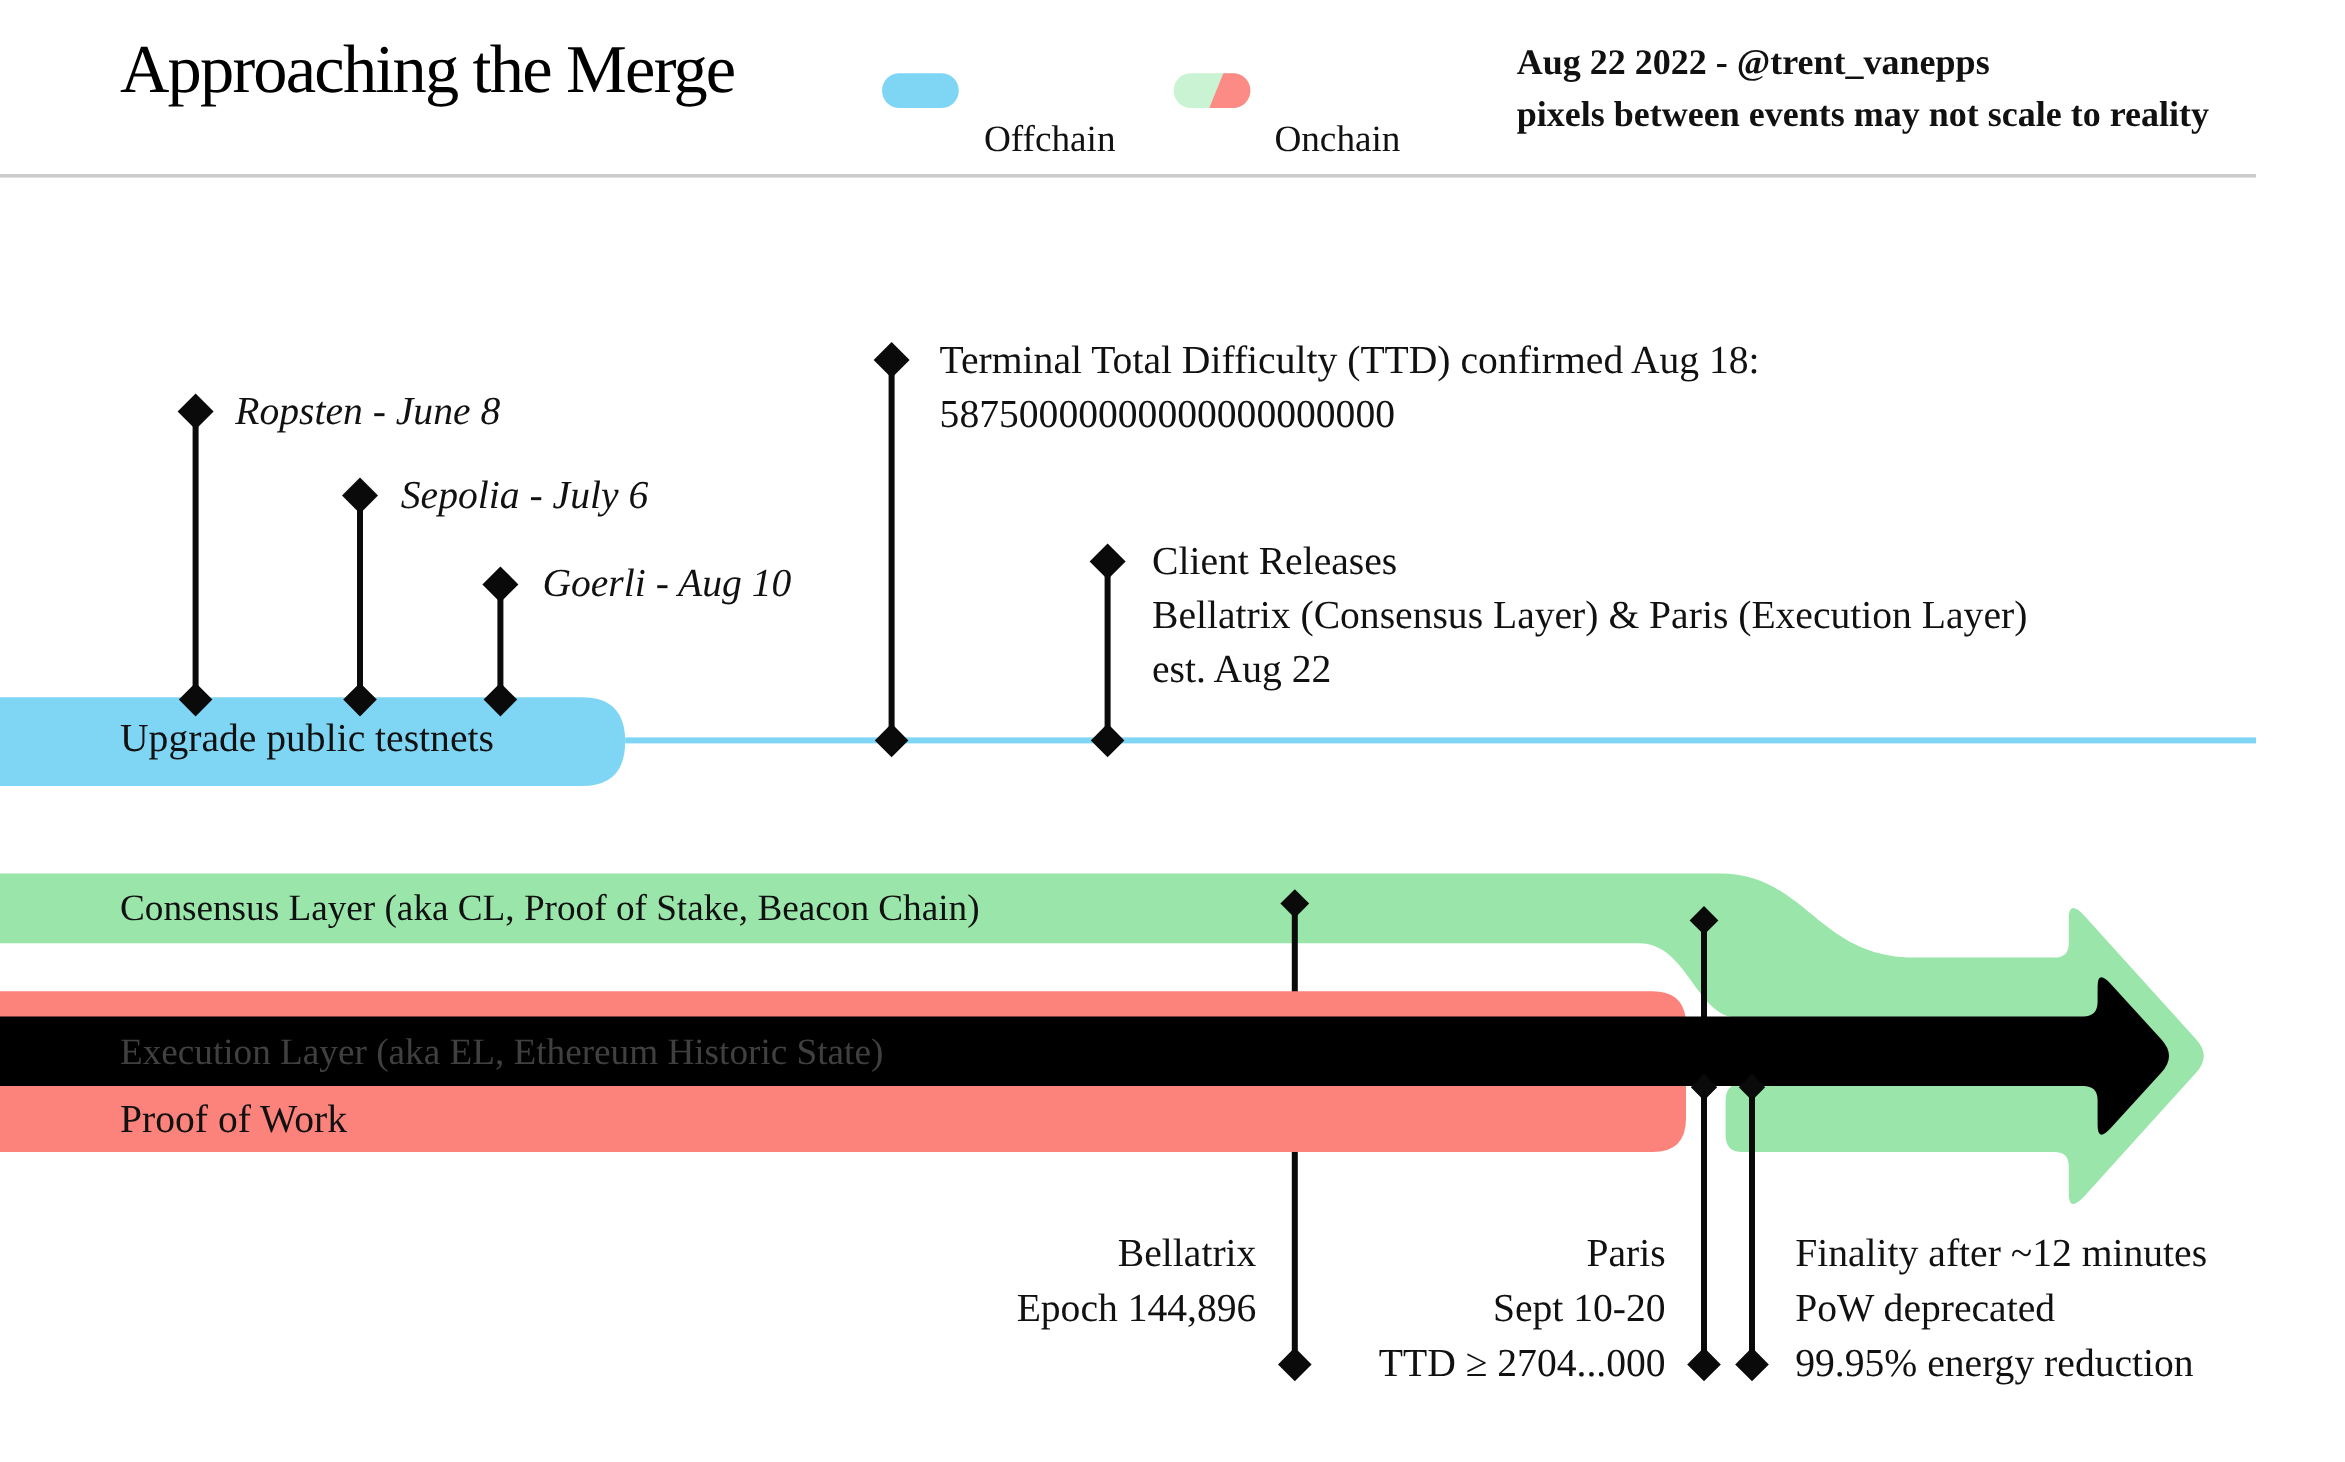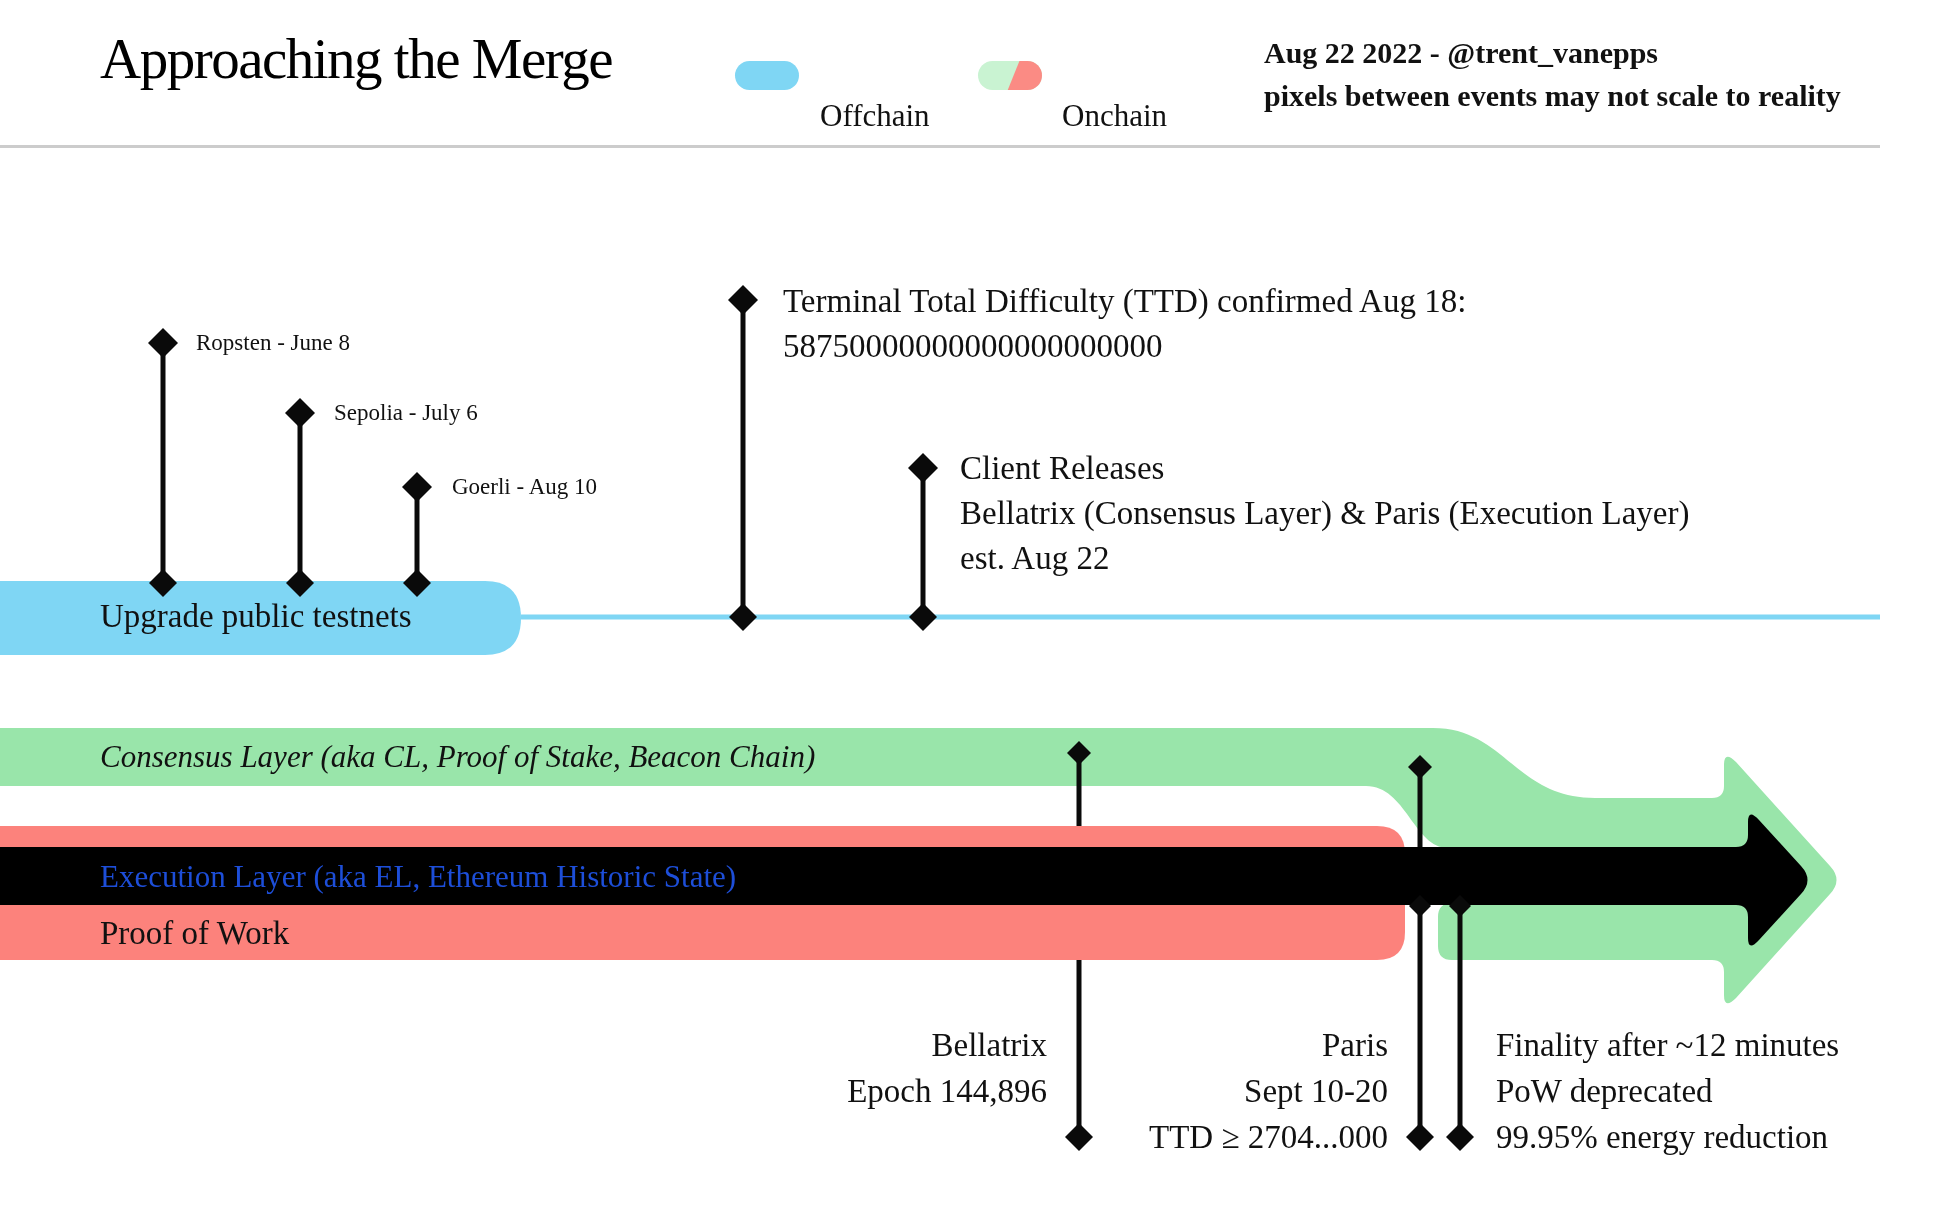--- a/index.html
+++ b/index.html
@@ -12,26 +12,26 @@
   .title{left:100px;top:26px;font-size:57px;letter-spacing:-1.5px;color:#000;}
   .legend-pill{position:absolute;width:64px;height:29px;border-radius:15px;overflow:hidden;}
   .pill-offchain{left:735px;top:61px;}
   .pill-onchain{left:978px;top:61px;}
   .pill-half-red{position:absolute;right:-8px;top:-2px;width:58%;height:36px;transform:skewX(-22deg);}
   .legend-label{font-size:31px;line-height:32px;top:60px;margin-top:40px;}
   .lbl-offchain{left:820px;}
   .lbl-onchain{left:1062px;}
   .attribution{left:1264px;top:31px;font-size:30px;line-height:43px;font-weight:bold;}
   .divider{position:absolute;left:0;top:145px;width:1954px;height:3px;background:#cccccc;}
-  .marker-label{font-size:23px;line-height:34px;}
+  .marker-label{font-size:33px;line-height:34px;font-style:italic;}
   .block{font-size:33px;line-height:45px;}
   .block-b{font-size:33px;line-height:46px;}
   .bar-label{font-size:31px;line-height:32px;}
   .right-align{text-align:right;}
-  .white-text{color:#1d4ed8;}
+  .white-text{color:#404040;}
 </style>
 </head>
 <body>
 
 <div class="canvas">
 
   <div class="txt title">Approaching the Merge</div>
 
   <div class="legend-pill pill-offchain" style="background-color: rgb(127, 214, 244);"></div>
   <div class="txt legend-label lbl-offchain">Offchain</div>
@@ -115,21 +115,21 @@
     <div>58750000000000000000000</div>
   </div>
 
   <div class="txt block" style="left:960px;top:446px;">
     <div>Client Releases</div>
     <div>Bellatrix (Consensus Layer) &amp; Paris (Execution Layer)</div>
     <div>est. Aug 22</div>
   </div>
 
   <div class="txt bar-label" style="left:100px;top:600px;font-size:33px;">Upgrade public testnets</div>
-  <div class="txt bar-label" style="left:100px;top:741px;font-style:italic;">Consensus Layer (aka CL, Proof of Stake, Beacon Chain)</div>
+  <div class="txt bar-label" style="left:100px;top:741px;">Consensus Layer (aka CL, Proof of Stake, Beacon Chain)</div>
   <div class="txt bar-label white-text" style="left:100px;top:861px;">Execution Layer (aka EL, Ethereum Historic State)</div>
   <div class="txt bar-label" style="left:100px;top:917px;font-size:33px;">Proof of Work</div>
 
   <div class="txt block-b right-align" style="left:647px;top:1022px;width:400px;">
     <div>Bellatrix</div>
     <div>Epoch 144,896</div>
   </div>
 
   <div class="txt block-b right-align" style="left:1040px;top:1022px;width:348px;">
     <div>Paris</div>

